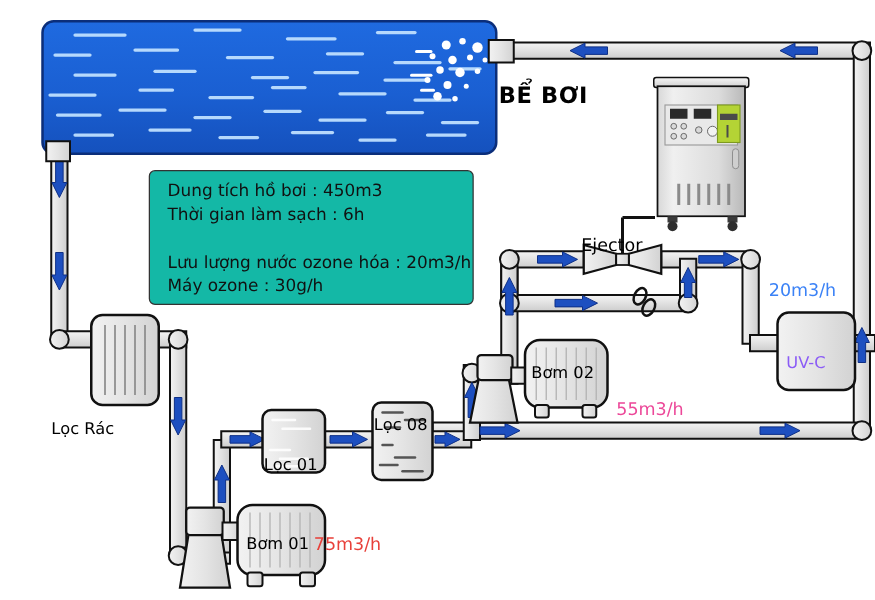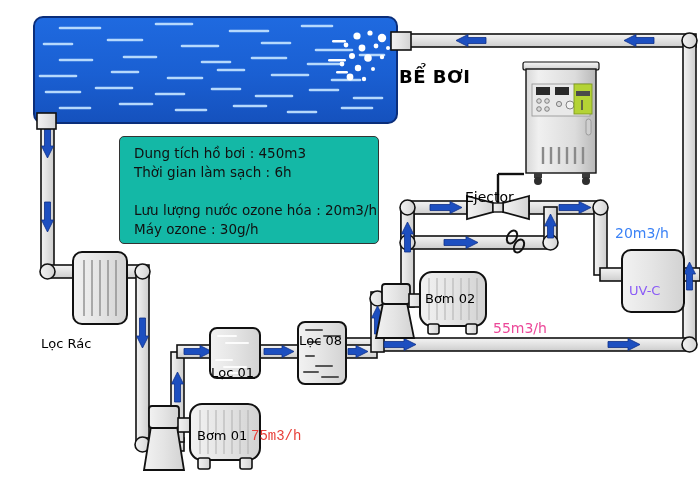--- a/index.html
+++ b/index.html
@@ -9,21 +9,21 @@
   svg{position:absolute;left:0;top:0;}
   .lbl{position:absolute;white-space:nowrap;}
   #pool-label{left:383px;top:66px;font-size:18px;font-weight:bold;color:#000;letter-spacing:.5px;}
   #ejector-label{left:449px;top:189px;font-size:14px;color:#000;}
   #uvc-label{left:613px;top:283px;font-size:13px;color:#8b5cf6;}
   #locrac-label{left:25px;top:336px;font-size:13px;color:#000;}
   #loc01-label{left:195px;top:333px;font-size:13px;color:#000;margin-top:32px;}
   #loc02-label{left:283px;top:333px;font-size:13px;color:#000;}
   #bom01-label{left:181px;top:428px;font-size:13px;color:#000;}
   #bom02-label{left:409px;top:291px;font-size:13px;color:#000;text-align:right;}
-  #flow-75{left:235px;top:428px;font-size:14px;color:#e8403a;font-family:Liberation Mono, monospace;}
+  #flow-75{left:235px;top:428px;font-size:14px;color:#e8403a;}
   #flow-55{left:477px;top:320px;font-size:14px;color:#ec4899;}
   #flow-20{left:599px;top:225px;font-size:14px;color:#3b82f6;}
   #info-box{left:103px;top:136px;width:260px;height:108px;
             background:#14b8a6;border:1px solid #333;border-radius:5px;box-sizing:border-box;}
   #info-box .line{position:absolute;left:14px;font-size:13.5px;color:#111;white-space:nowrap;}
   #info-box .l0{top:8px;} #info-box .l1{top:27px;} #info-box .l2{top:46px;}
   #info-box .l3{top:65px;text-align:center;} #info-box .l4{top:84px;}
 </style>
 </head>
 <body>

